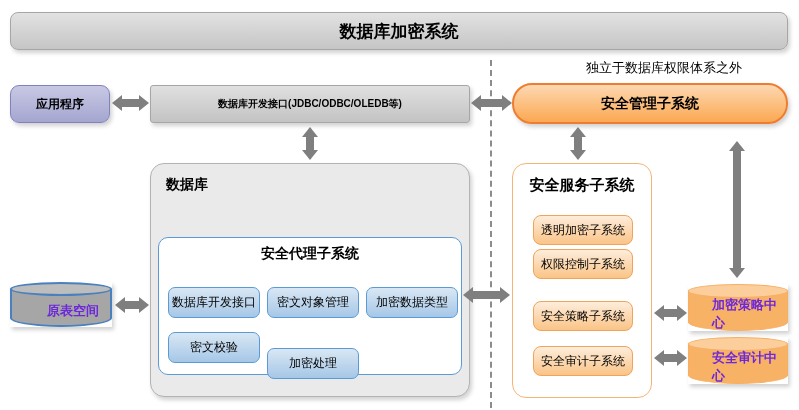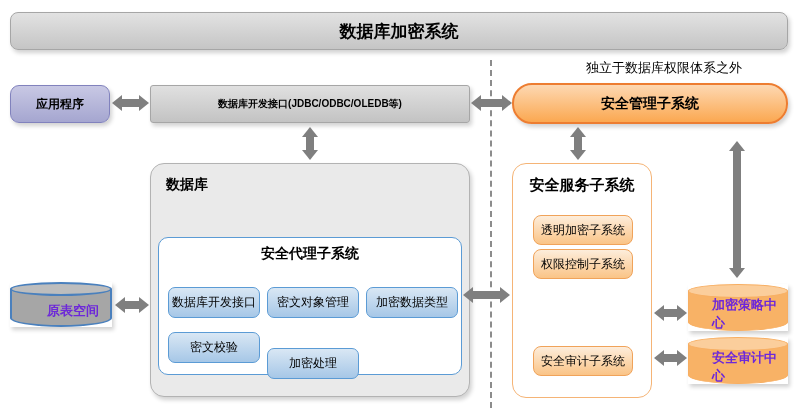--- a/index.html
+++ b/index.html
@@ -161,20 +161,23 @@
 
   <div class="abs svc-box"></div>
   <div class="abs svc-title">安全服务子系统</div>
 
   <div class="abs box svc-item" style="top:215px;">
     <span>透明加密子系统</span>
   </div>
   <div class="abs box svc-item" style="top:249px;">
     <span>权限控制子系统</span>
   </div>
+  <div class="abs box svc-item" style="top:301px;">
+    <span>安全策略子系统</span>
+  </div>
   <div class="abs box svc-item" style="top:346px;">
     <span>安全审计子系统</span>
   </div>
 
   <div class="abs varrow" style="left:728px;top:141px;height:137px;">
       <div class="bar"></div>
     </div>
 
   <div class="abs harrow" style="left:654px;top:304px;width:33px;">
       <div class="bar"></div>

